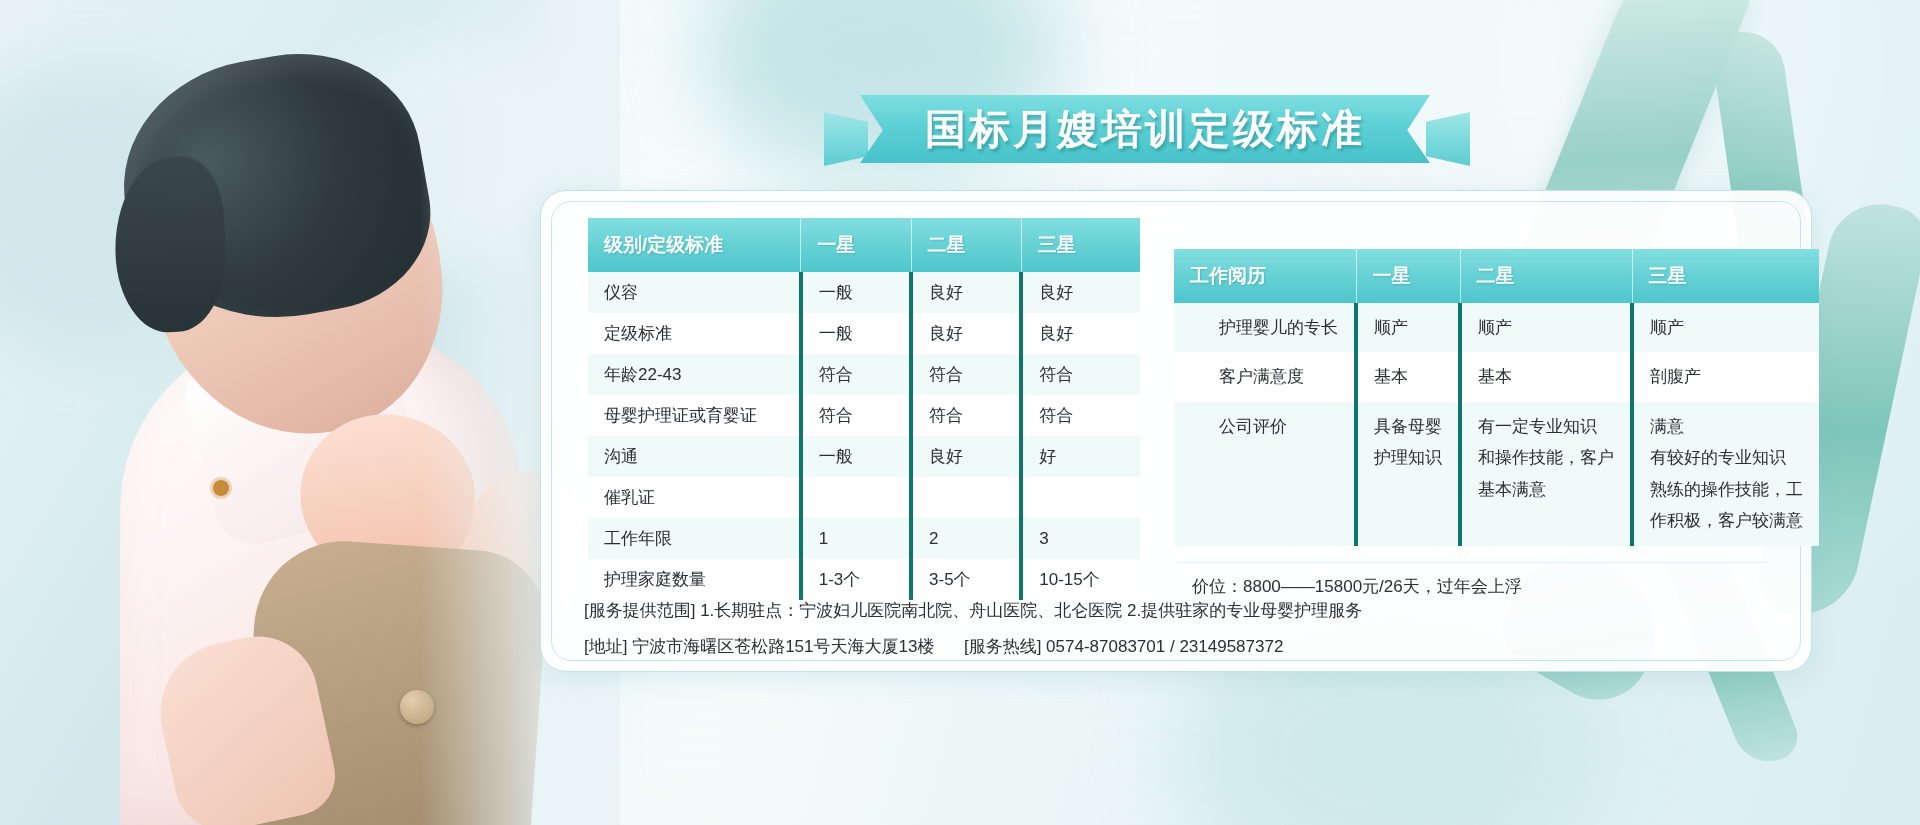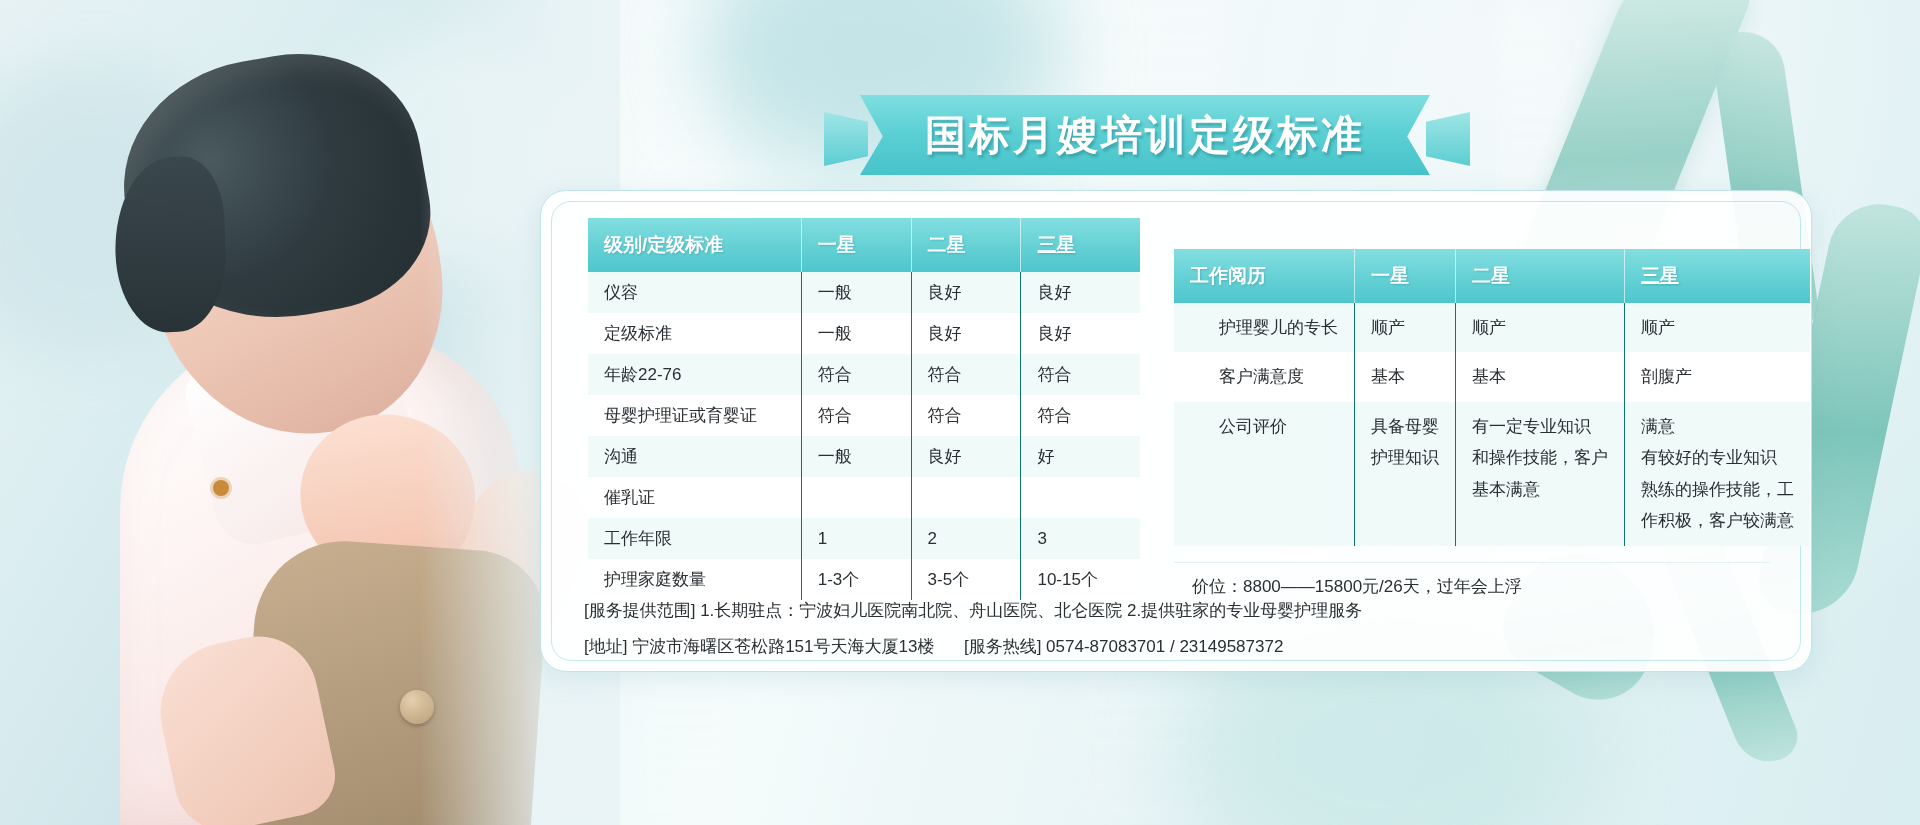--- a/index.html
+++ b/index.html
@@ -157,21 +157,21 @@
     box-shadow:0 6px 26px rgba(110,170,180,.18);
   }
   .card-inner-line{
     position:absolute;left:10px;top:10px;right:10px;bottom:10px;
     border:1px solid rgba(150,214,219,.55);
     border-radius:20px;pointer-events:none;
   }
 
   
   .banner{
-    position:absolute;left:860px;top:95px;width:570px;height:80px;
+    position:absolute;left:860px;top:95px;width:570px;height:68px;
     background:linear-gradient(180deg,#7fdee0 0%,#5cd0d4 45%,#46c3c9 100%);
     clip-path:polygon(0 0, 100% 0, 96% 52%, 100% 100%, 0 100%, 4% 52%);
     box-shadow:0 6px 14px rgba(70,180,190,.25);
     display:flex;align-items:center;justify-content:center;
   }
   .banner-tail-l,.banner-tail-r{
     position:absolute;width:44px;height:54px;top:112px;
     background:linear-gradient(180deg,#9fe6e6,#5ccdd2);
   }
   .banner-tail-l{left:824px;clip-path:polygon(0 0,100% 18%,100% 82%,0 100%);}
@@ -191,24 +191,24 @@
   .tbl-left{width:552px;}
   .tbl-right{width:596px;margin-top:31px;}
   thead th{
     background:linear-gradient(180deg,#83dee0 0%,#63d0d4 55%,#4ec6cc 100%);
     color:#fff;font-size:19px;font-weight:bold;
     text-align:left;padding:14px 16px;
     border-right:1px solid rgba(255,255,255,.6);
     text-shadow:1px 1px 2px rgba(40,130,140,.35);
     white-space:nowrap;
   }
-  thead th:last-child{border-right:none;text-decoration:underline;}
+  thead th:last-child{border-right:none;}
   tbody td{
     font-size:17px;color:#2a2f33;padding:9px 16px;
-    border-right:1px solid #0f766e;white-space:nowrap;
+    border-right:4px solid #0f766e;white-space:nowrap;
   }
   tbody td:last-child{border-right:none;}
   tbody tr:nth-child(odd) td{background:#effaf9;}
   tbody tr:nth-child(even) td{background:#ffffff;}
 
   .tbl-left tbody td:nth-child(1){width:210px;}
   .tbl-left tbody td:nth-child(n+2){width:114px;}
   .tbl-right tbody td:nth-child(1){width:150px;padding-left:45px;}
   .tbl-right tbody td:nth-child(2){width:116px;}
   .tbl-right tbody td:nth-child(3){width:168px;}
@@ -294,21 +294,21 @@
           <td>良好</td>
           <td>良好</td>
         </tr>
         <tr>
           <td>定级标准</td>
           <td>一般</td>
           <td>良好</td>
           <td>良好</td>
         </tr>
         <tr>
-          <td>年龄22-76</td>
+          <td>年龄22-43</td>
           <td>符合</td>
           <td>符合</td>
           <td>符合</td>
         </tr>
         <tr>
           <td>母婴护理证或育婴证</td>
           <td>符合</td>
           <td>符合</td>
           <td>符合</td>
         </tr>

